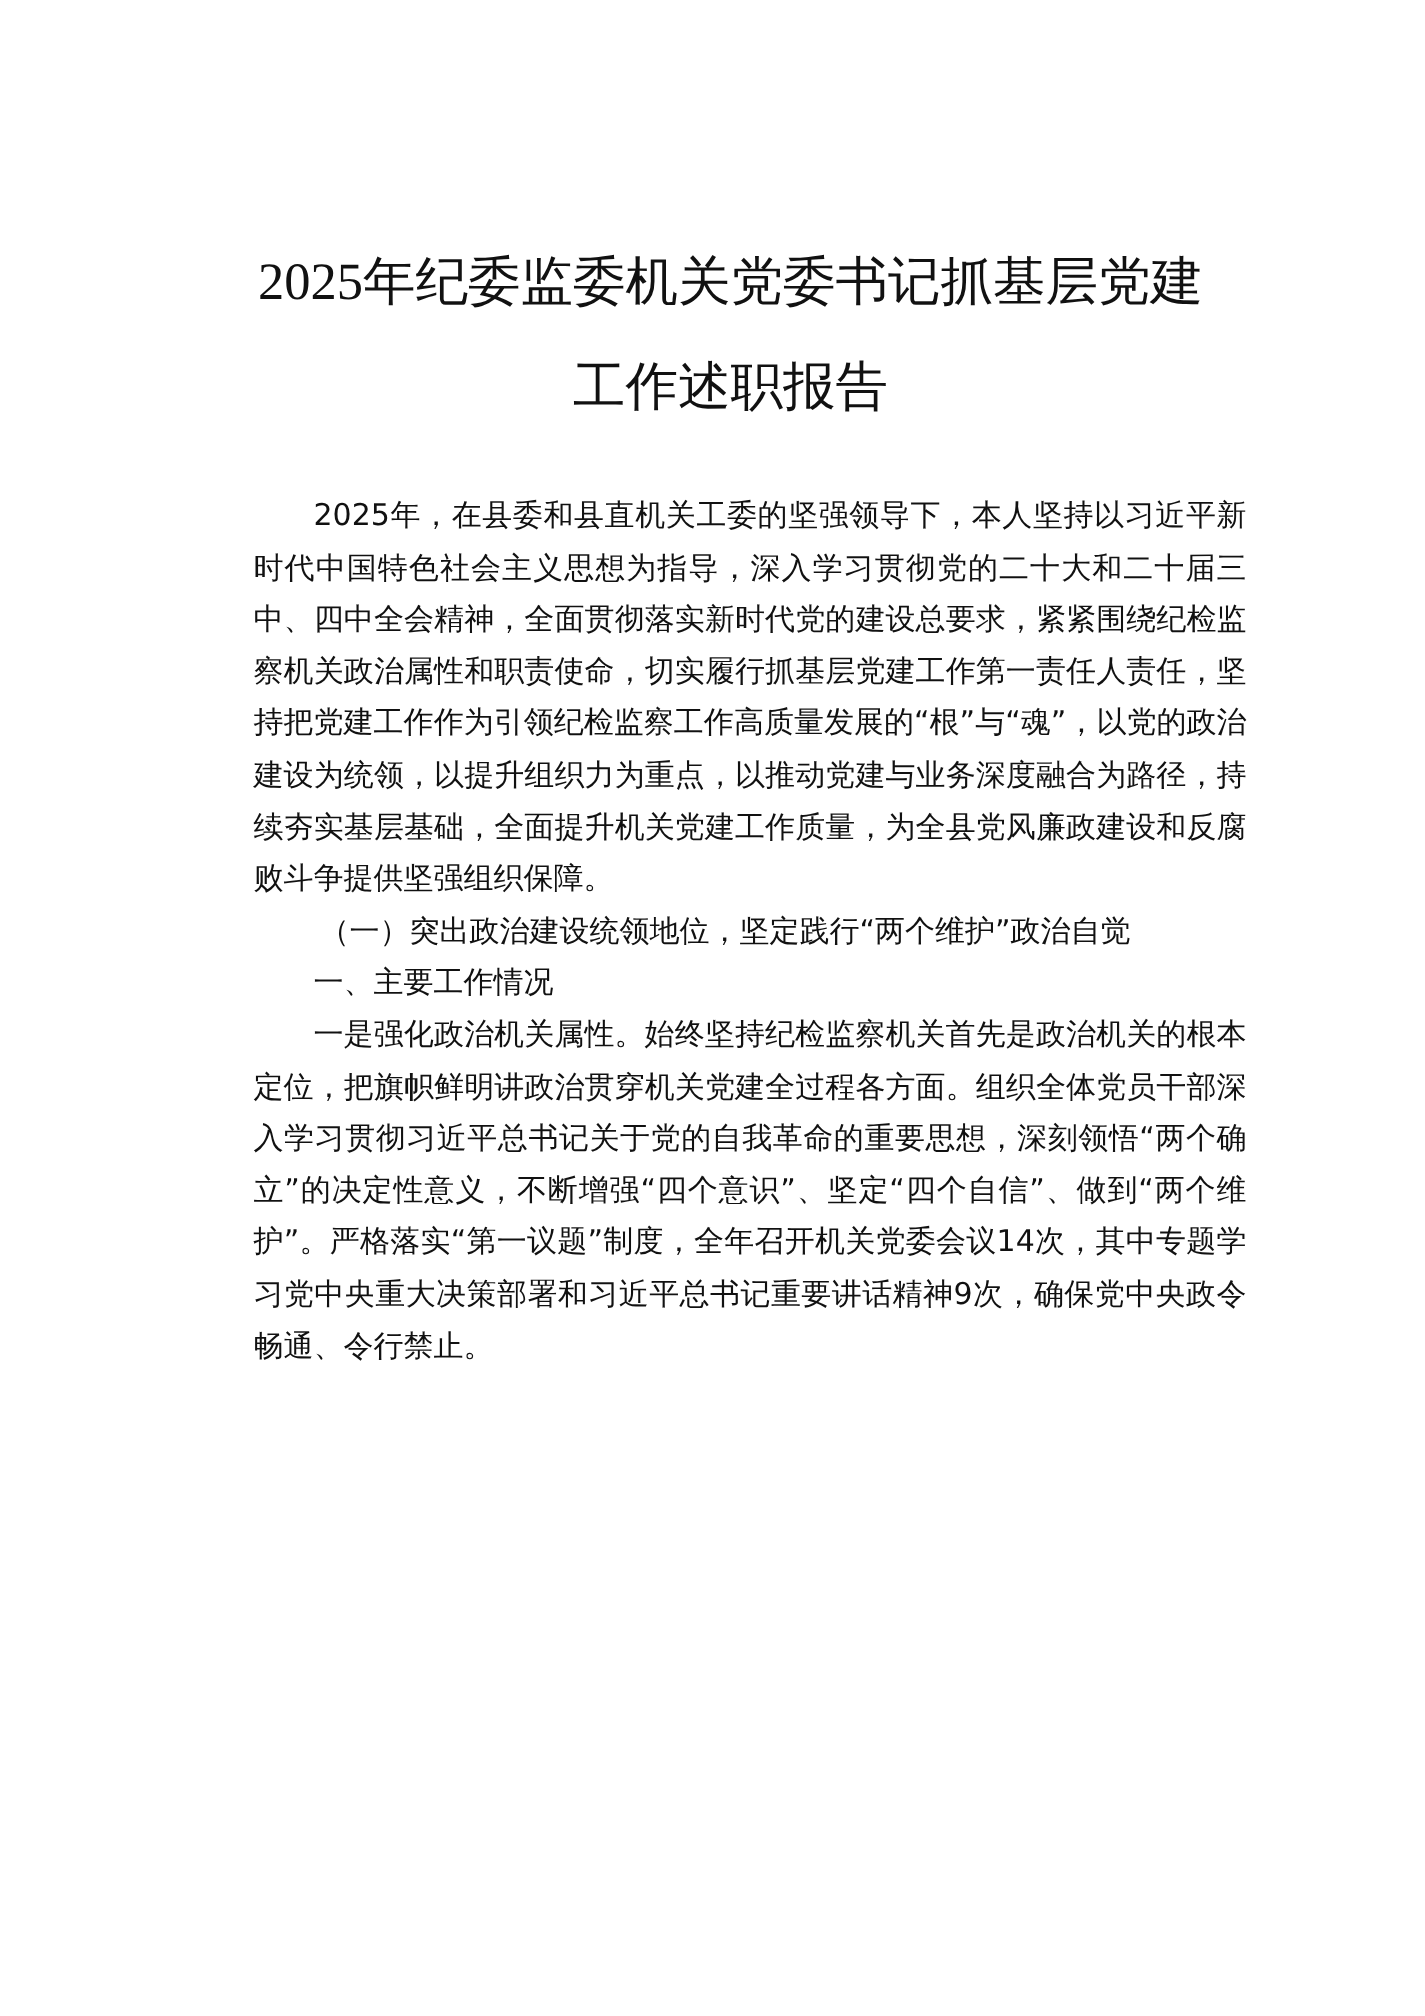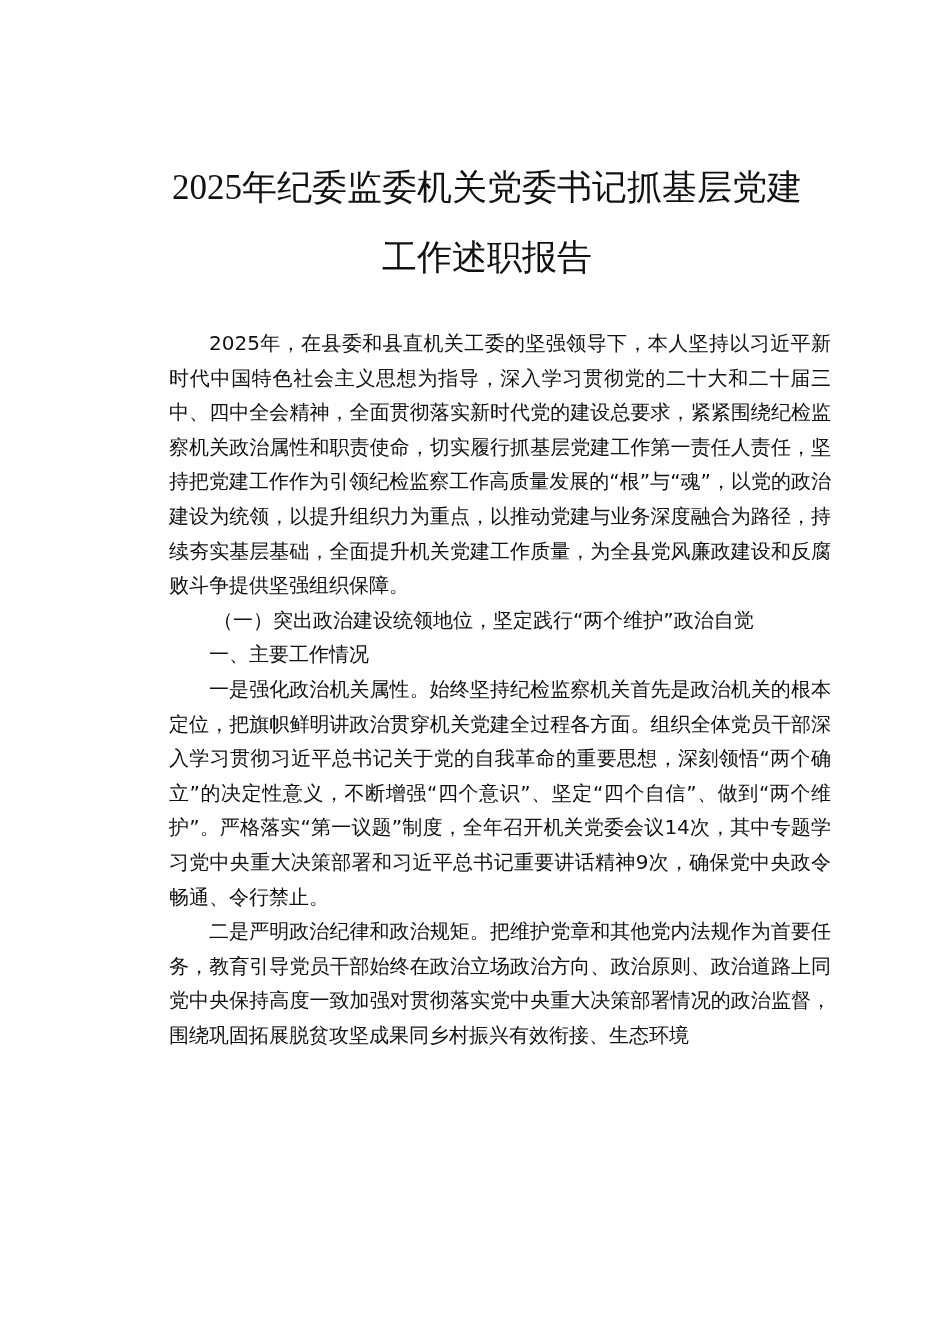--- a/index.html
+++ b/index.html
@@ -24,15 +24,14 @@
   </div>
   <div class="title t2">
     <span class="title-line">工作述职报告</span>
   </div>
 
   <div class="body">
     <p class="para">2025年，在县委和县直机关工委的坚强领导下，本人坚持以习近平新时代中国特色社会主义思想为指导，深入学习贯彻党的二十大和二十届三中、四中全会精神，全面贯彻落实新时代党的建设总要求，紧紧围绕纪检监察机关政治属性和职责使命，切实履行抓基层党建工作第一责任人责任，坚持把党建工作作为引领纪检监察工作高质量发展的“根”与“魂”，以党的政治建设为统领，以提升组织力为重点，以推动党建与业务深度融合为路径，持续夯实基层基础，全面提升机关党建工作质量，为全县党风廉政建设和反腐败斗争提供坚强组织保障。</p>
     <p class="para sub">（一）突出政治建设统领地位，坚定践行“两个维护”政治自觉</p>
     <p class="para heading">一、主要工作情况</p>
     <p class="para"><span class="bold">一是强化政治机关属性。</span><span>始终坚持纪检监察机关首先是政治机关的根本定位，把旗帜鲜明讲政治贯穿机关党建全过程各方面。组织全体党员干部深入学习贯彻习近平总书记关于党的自我革命的重要思想，深刻领悟“两个确立”的决定性意义，不断增强“四个意识”、坚定“四个自信”、做到“两个维护”。严格落实“第一议题”制度，全年召开机关党委会议14次，其中专题学习党中央重大决策部署和习近平总书记重要讲话精神9次，确保党中央政令畅通、令行禁止。</span></p>
-    <p class="para"><span class="bold">二是严明政治纪律和政治规矩。</span><span>把维护党章和其他党内法规作为首要任务，教育引导党员干部始终在政治立场政治方向、政治原则、政治道路上同党中央保持高度一致加强对贯彻落实党中央重大决策部署情况的政治监督，围绕巩固拓展脱贫攻坚成果同乡村振兴有效衔接、生态环境</span></p>
   </div>
 </div>
 
 </body></html>

